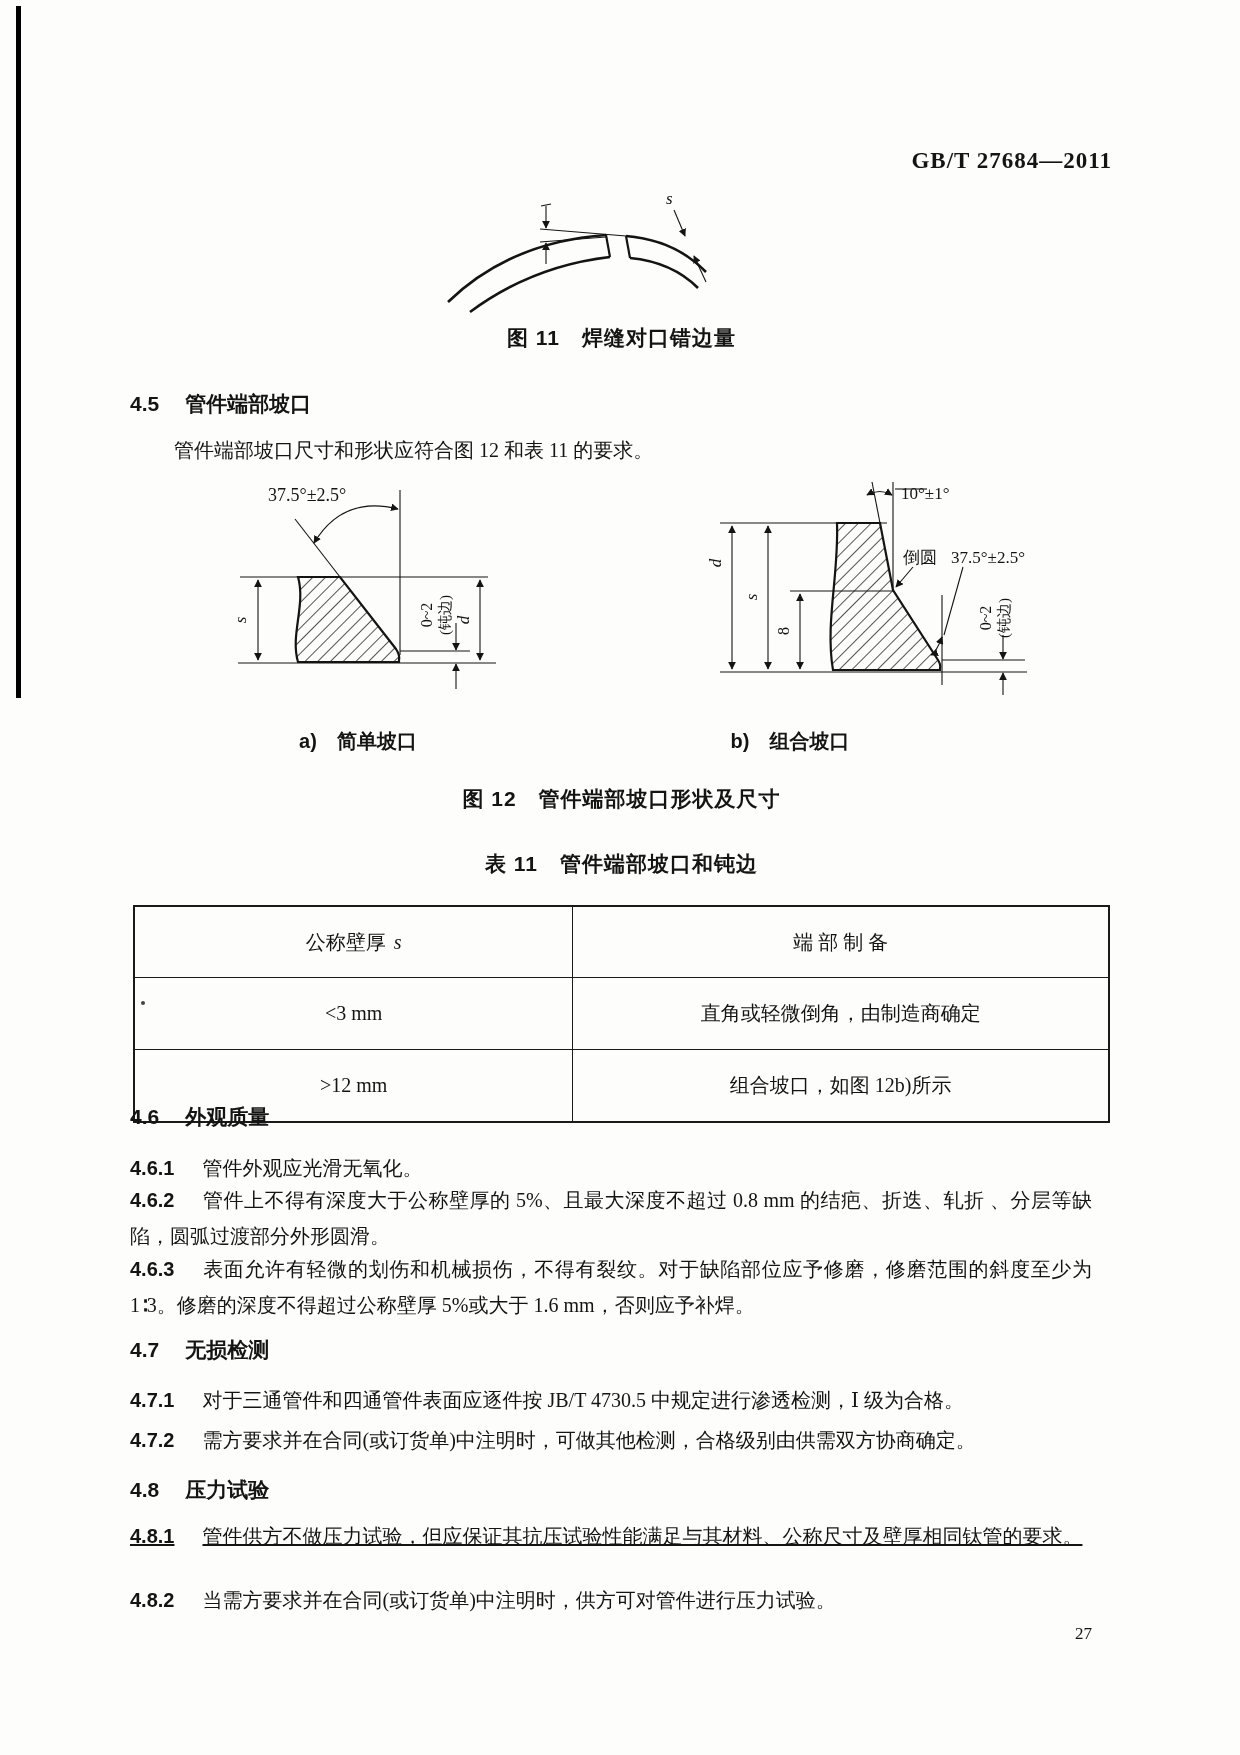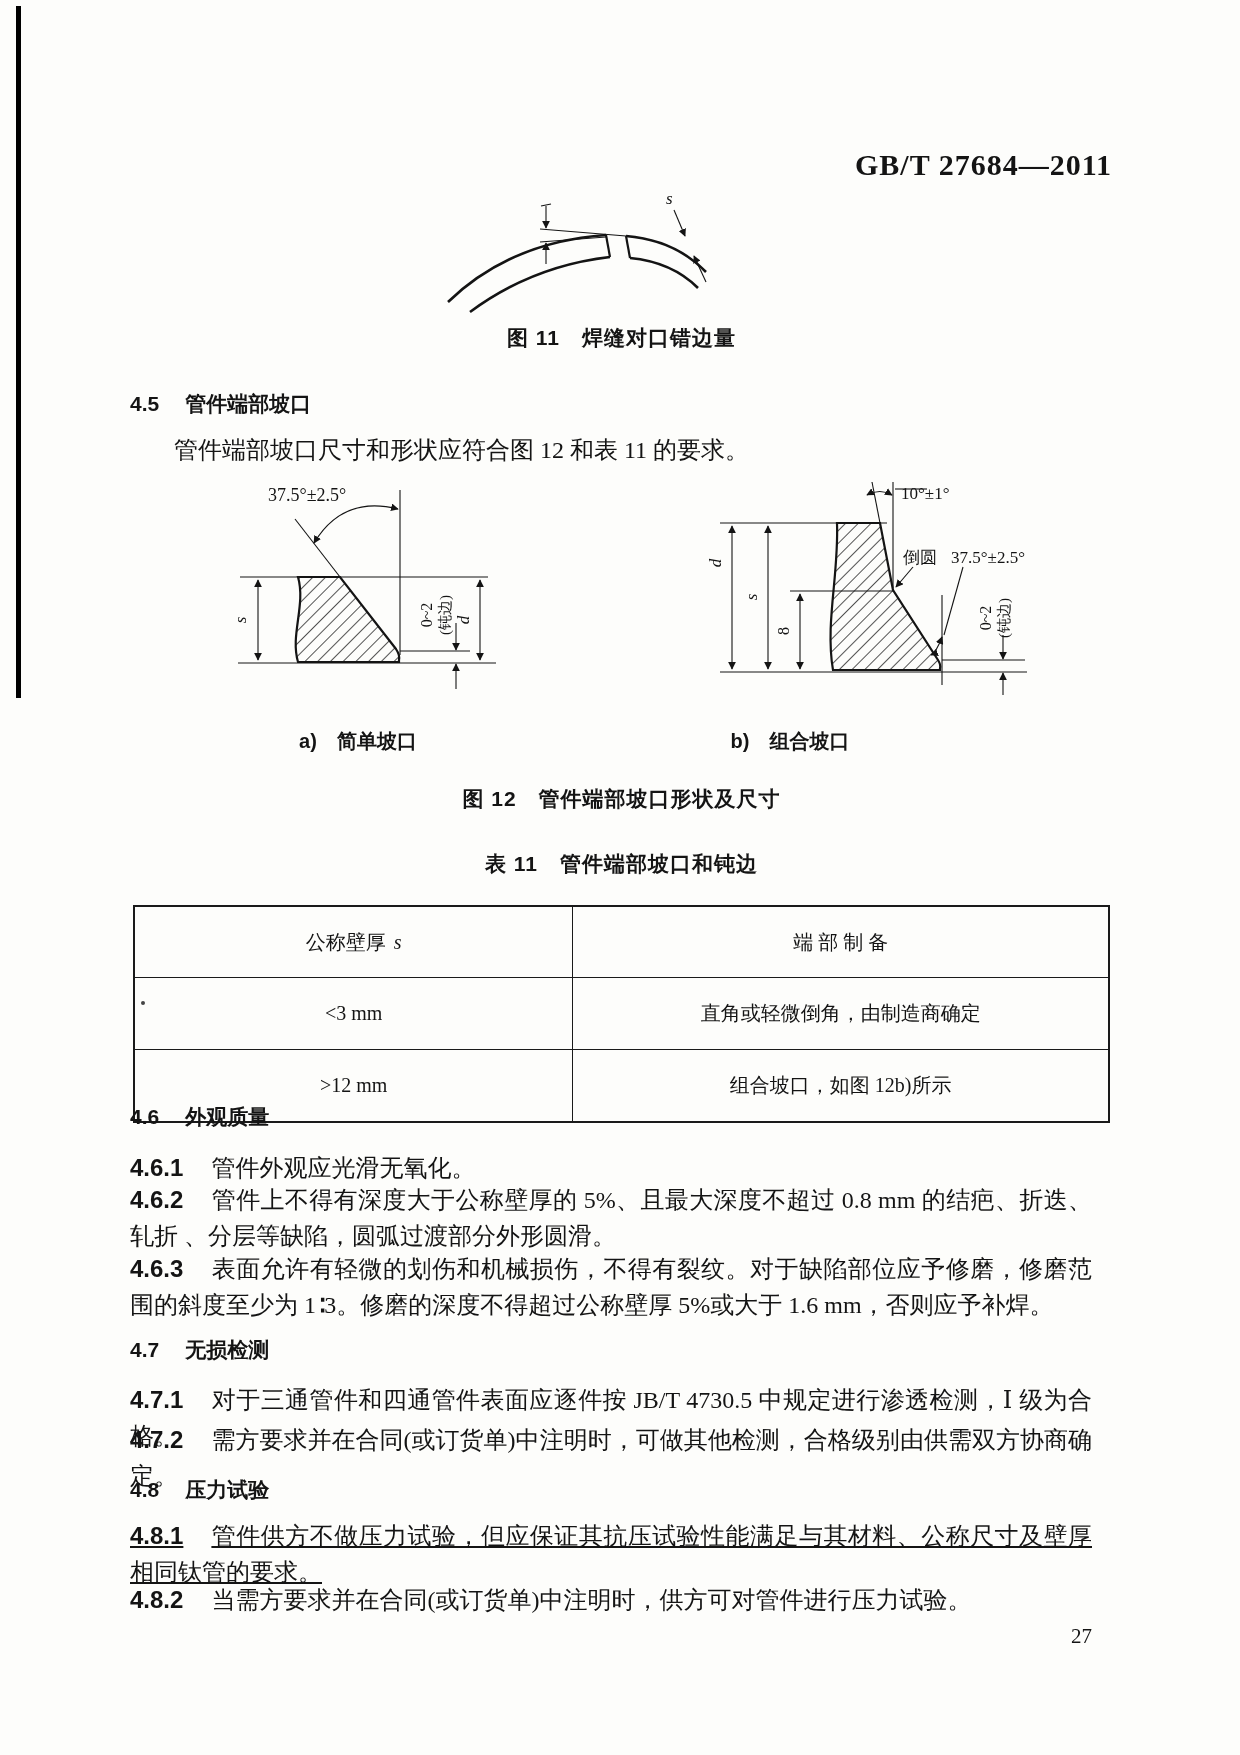--- a/index.html
+++ b/index.html
@@ -6,60 +6,60 @@
   .page{
     position:relative;width:1240px;height:1755px;margin:0 auto;
     background:#fdfdfb;color:#141414;overflow:hidden;
     font-family:"Liberation Serif","DejaVu Serif",serif;
   }
   .scan-line{position:absolute;background:#000;}
   .scan-speck{position:absolute;background:#444;border-radius:50%;}
   .doc-code{
     position:absolute;top:148px;right:128px;
     font-family:"Liberation Serif","DejaVu Serif",serif;
-    font-weight:bold;font-size:30px;letter-spacing:1px;
+    font-weight:bold;font-size:23px;letter-spacing:1px;
   }
   .fig-svg{position:absolute;}
   .center-line{position:absolute;left:133px;width:977px;text-align:center;}
   .fig-caption{
     font-family:"Liberation Sans","DejaVu Sans",sans-serif;
     font-weight:bold;font-size:21px;letter-spacing:1px;
   }
   .sub-caption{
     position:absolute;text-align:center;
     font-family:"Liberation Sans","DejaVu Sans",sans-serif;
     font-weight:bold;font-size:20px;
   }
   .clause-h{
     position:absolute;left:130px;width:982px;
     font-family:"Liberation Sans","DejaVu Sans",sans-serif;
     font-weight:bold;font-size:21px;
   }
   .clause-h .cnum{margin-right:26px;}
   .para{
     position:absolute;left:130px;width:962px;margin:0;
-    font-size:24px;line-height:36px;text-align:justify;
+    font-size:20px;line-height:36px;text-align:justify;
   }
   .para .pnum{
     font-family:"Liberation Sans","DejaVu Sans",sans-serif;
     font-weight:bold;margin-right:28px;white-space:nowrap;
   }
   .para.indent{left:174px;width:920px;}
   table.t11{
     position:absolute;left:133px;top:905px;width:977px;
     border-collapse:collapse;table-layout:fixed;
     border:2px solid #1a1a1a;
   }
   table.t11 td,table.t11 th{
     border:1.5px solid #1a1a1a;text-align:center;vertical-align:middle;
     font-size:20px;font-weight:normal;height:37px;padding:17px;
   }
   table.t11 th{height:36px;}
   .var-italic{font-style:italic;margin-left:8px;font-family:"Liberation Serif",serif;}
-  .page-num{position:absolute;top:1624px;right:148px;font-size:21px;margin-left:16px;}
+  .page-num{position:absolute;top:1624px;right:148px;font-size:17px;margin-left:16px;}
   svg text{fill:#141414;font-family:"Liberation Serif","DejaVu Serif",serif;}
 </style>
 </head>
 <body>
 
 <div class="page">
 
   <div class="scan-line" style="left:16px;top:6px;width:5px;height:692px;"></div>
   <div class="scan-speck" style="left:141px;top:1001px;width:4px;height:4px;"></div>
 

